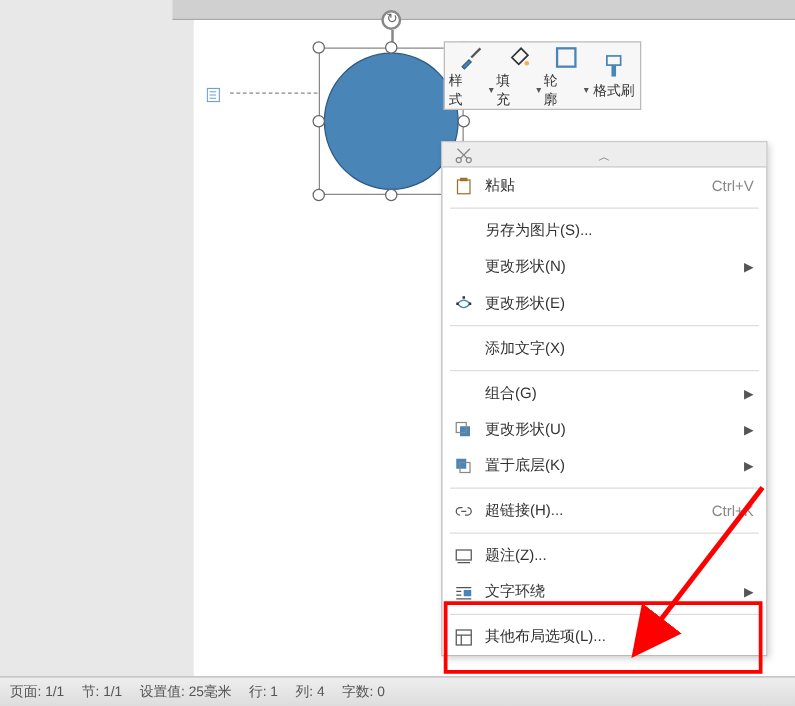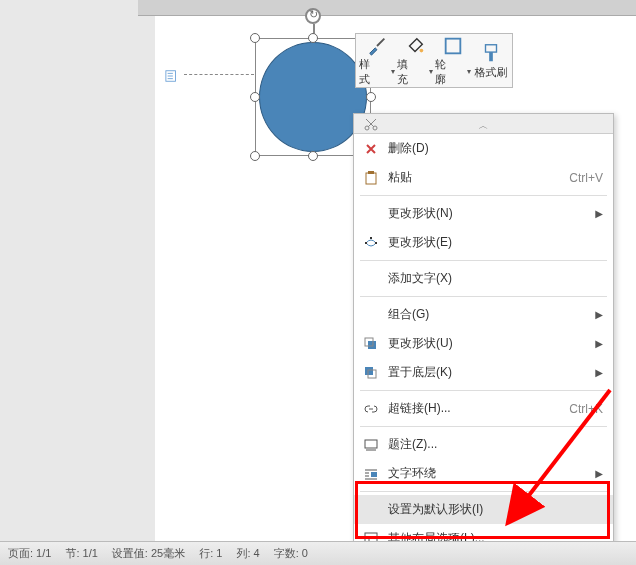--- a/index.html
+++ b/index.html
@@ -125,36 +125,31 @@
           <circle cx="4" cy="12" r="2" fill="none" stroke="#888"></circle>
           <circle cx="12" cy="12" r="2" fill="none" stroke="#888"></circle>
           <path d="M5 11 L13 3 M11 11 L3 3" stroke="#888"></path>
         </svg>
       </span>
     <span class="scroll-up">︿</span>
   </div>
   <div class="mi">
     <span class="ico">
         <svg width="14" height="14" viewBox="0 0 14 14">
-          <path d="M3 3 L11 11 M11 3 L3 11" stroke="#d04040" stroke-width="2"></path>
-        </svg>
-      </span>
-    <span>删除(D)</span>
-  </div>
-  <div class="mi">
-    <span class="ico">
-        <svg width="14" height="14" viewBox="0 0 14 14">
           <rect x="2" y="2" width="10" height="11" fill="none" stroke="#a07030"></rect>
           <rect x="4" y="0" width="6" height="3" fill="#a07030"></rect>
         </svg>
       </span>
     <span>粘贴</span>
     <span class="shortcut">Ctrl+V</span>
   </div>
   <div class="sep"></div>
+  <div class="mi">
+    <span>另存为图片(S)...</span>
+  </div>
   <div class="mi">
     <span>更改形状(N)</span>
     <span class="arrow">▶</span>
   </div>
   <div class="mi">
     <span class="ico">
         <svg width="14" height="14" viewBox="0 0 14 14">
           <path d="M2 7 Q7 1 12 7 Q7 13 2 7" fill="none" stroke="#4a85b8"></path>
           <rect x="1" y="6" width="2" height="2" fill="#333"></rect>
           <rect x="11" y="6" width="2" height="2" fill="#333"></rect>
@@ -219,23 +214,20 @@
           <line x1="1" y1="6" x2="5" y2="6" stroke="#555"></line>
           <line x1="1" y1="9" x2="5" y2="9" stroke="#555"></line>
           <line x1="1" y1="12" x2="13" y2="12" stroke="#555"></line>
           <rect x="7" y="5" width="6" height="5" fill="#4a85b8"></rect>
         </svg>
       </span>
     <span>文字环绕</span>
     <span class="arrow">▶</span>
   </div>
   <div class="sep"></div>
-  <div class="mi hover">
-    <span>设置为默认形状(I)</span>
-  </div>
   <div class="mi">
     <span class="ico">
         <svg width="14" height="14" viewBox="0 0 14 14">
           <rect x="1" y="1" width="12" height="12" fill="none" stroke="#555"></rect>
           <line x1="1" y1="5" x2="13" y2="5" stroke="#555"></line>
           <line x1="5" y1="5" x2="5" y2="13" stroke="#555"></line>
         </svg>
       </span>
     <span>其他布局选项(L)...</span>
   </div>

